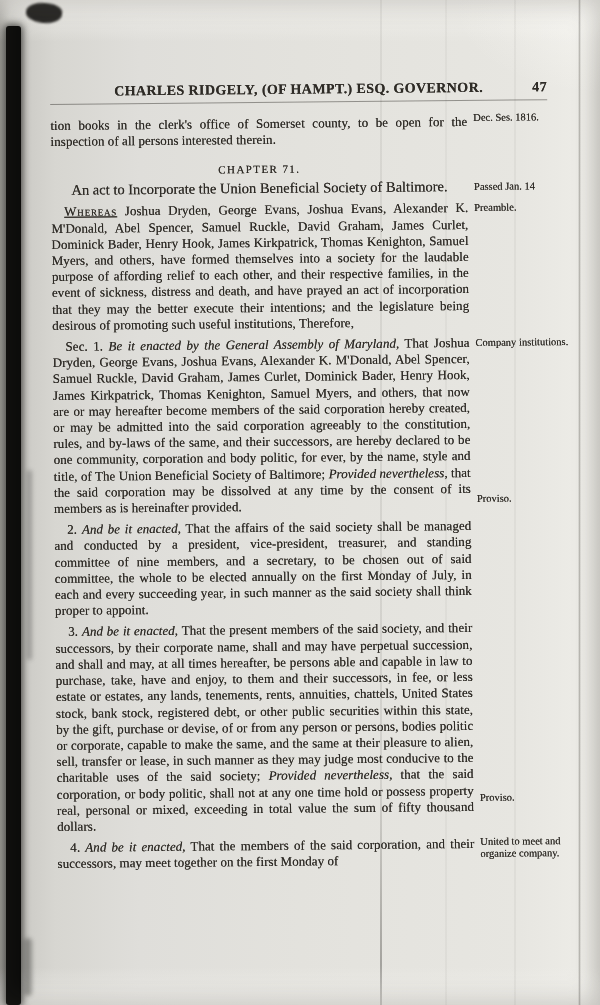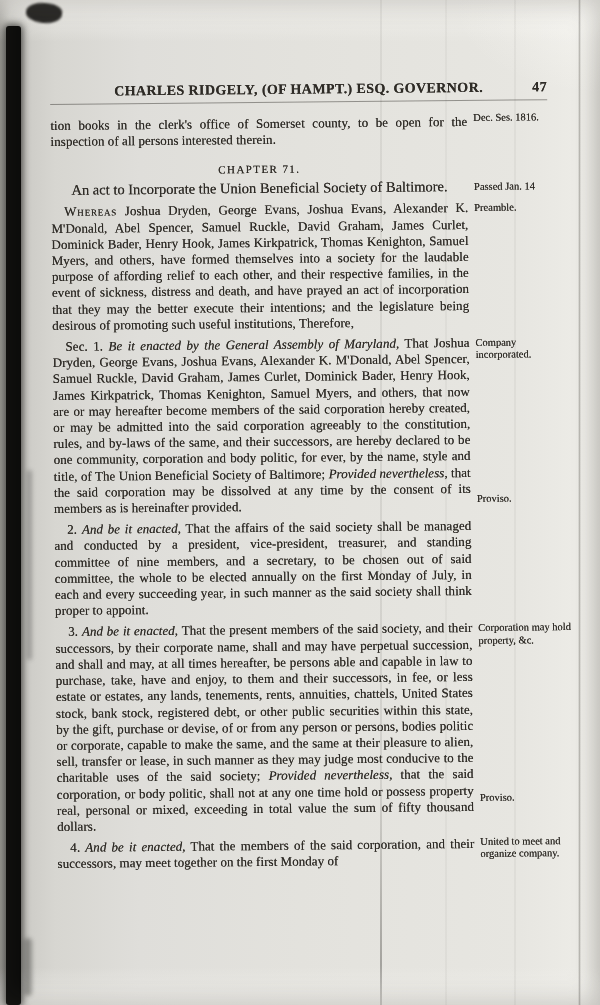--- a/index.html
+++ b/index.html
@@ -31,21 +31,21 @@
     text-shadow:0 0 .5px rgba(43,40,35,.85);
   }
   .header-row{position:relative;width:497px;text-align:center;font-weight:bold;font-size:14px;letter-spacing:.4px;
     padding-bottom:4px;border-bottom:1px solid rgba(45,42,37,.45);margin-bottom:13px;}
   .page-num{position:absolute;right:0;top:0;text-align:center;}
 
   .section{position:relative;margin-top:5px;}
   .body-text{margin:0;font-size:13px;line-height:16.2px;text-align:justify;text-indent:13px;letter-spacing:.05px;}
   .no-indent{text-indent:0;}
   .it{font-style:italic;}
-  .sc{font-variant:small-caps;letter-spacing:.8px;}
+  .sc{font-variant:small-caps;letter-spacing:.8px;text-decoration:underline;}
 
   .chapter-heading{text-align:center;font-size:11px;letter-spacing:1.4px;margin:15px 0 5px;}
   .act-title-block{position:relative;margin:2px 0 0;}
   .act-title{text-align:center;font-size:14.5px;line-height:17px;}
 
   .margin-note{position:absolute;left:423px;width:96px;font-size:10.5px;line-height:12.3px;text-align:left;}
 </style>
 </head>
 <body>
 
@@ -82,31 +82,30 @@
       <div class="margin-note" style="top:3px">Passed Jan. 14</div>
     </div>
 
     <div class="section">
       <p class="body-text"><span class="sc">Whereas</span><span> Joshua Dryden, George Evans, Joshua Evans, Alexander K. M'Donald, Abel Spencer, Samuel Ruckle, David Graham, James Curlet, Dominick Bader, Henry Hook, James Kirkpatrick, Thomas Kenighton, Samuel Myers, and others, have formed themselves into a society for the laudable purpose of affording relief to each other, and their respective families, in the event of sickness, distress and death, and have prayed an act of incorporation that they may the better execute their intentions; and the legislature being desirous of promoting such useful institutions, Therefore,</span></p>
       <div class="margin-note" style="top:2px">Preamble.</div>
     </div>
 
     <div class="section">
       <p class="body-text"><span>Sec. 1. </span><span class="it">Be it enacted by the General Assembly of Maryland,</span><span> That Joshua Dryden, George Evans, Joshua Evans, Alexander K. M'Donald, Abel Spencer, Samuel Ruckle, David Graham, James Curlet, Dominick Bader, Henry Hook, James Kirkpatrick, Thomas Kenighton, Samuel Myers, and others, that now are or may hereafter become members of the said corporation hereby created, or may be admitted into the said corporation agreeably to the constitution, rules, and by-laws of the same, and their successors, are hereby declared to be one community, corporation and body politic, for ever, by the name, style and title, of The Union Beneficial Society of Baltimore; </span><span class="it">Provided nevertheless,</span><span> that the said corporation may be dissolved at any time by the consent of its members as is hereinafter provided.</span></p>
-      <div class="margin-note" style="top:2px">Company incorporated.</div>
+      <div class="margin-note" style="top:2px">Company institutions.</div>
       <div class="margin-note" style="top:158px">Proviso.</div>
     </div>
 
     <div class="section">
       <p class="body-text"><span>2. </span><span class="it">And be it enacted,</span><span> That the affairs of the said society shall be managed and conducted by a president, vice-president, treasurer, and standing committee of nine members, and a secretary, to be chosen out of said committee, the whole to be elected annually on the first Monday of July, in each and every succeeding year, in such manner as the said society shall think proper to appoint.</span></p>
     </div>
 
     <div class="section">
       <p class="body-text"><span>3. </span><span class="it">And be it enacted,</span><span> That the present members of the said society, and their successors, by their corporate name, shall and may have perpetual succession, and shall and may, at all times hereafter, be persons able and capable in law to purchase, take, have and enjoy, to them and their successors, in fee, or less estate or estates, any lands, tenements, rents, annuities, chattels, United States stock, bank stock, registered debt, or other public securities within this state, by the gift, purchase or devise, of or from any person or persons, bodies politic or corporate, capable to make the same, and the same at their pleasure to alien, sell, transfer or lease, in such manner as they may judge most conducive to the charitable uses of the said society; </span><span class="it">Provided nevertheless,</span><span> that the said corporation, or body politic, shall not at any one time hold or possess property real, personal or mixed, exceeding in total value the sum of fifty thousand dollars.</span></p>
-      <div class="margin-note" style="top:2px">Corporation may hold property, &amp;c.</div>
       <div class="margin-note" style="top:172px">Proviso.</div>
     </div>
 
     <div class="section">
       <p class="body-text"><span>4. </span><span class="it">And be it enacted,</span><span> That the members of the said corporation, and their successors, may meet together on the first Monday of</span></p>
       <div class="margin-note" style="top:0">United to meet and organize company.</div>
     </div>
 
   </div>
 

